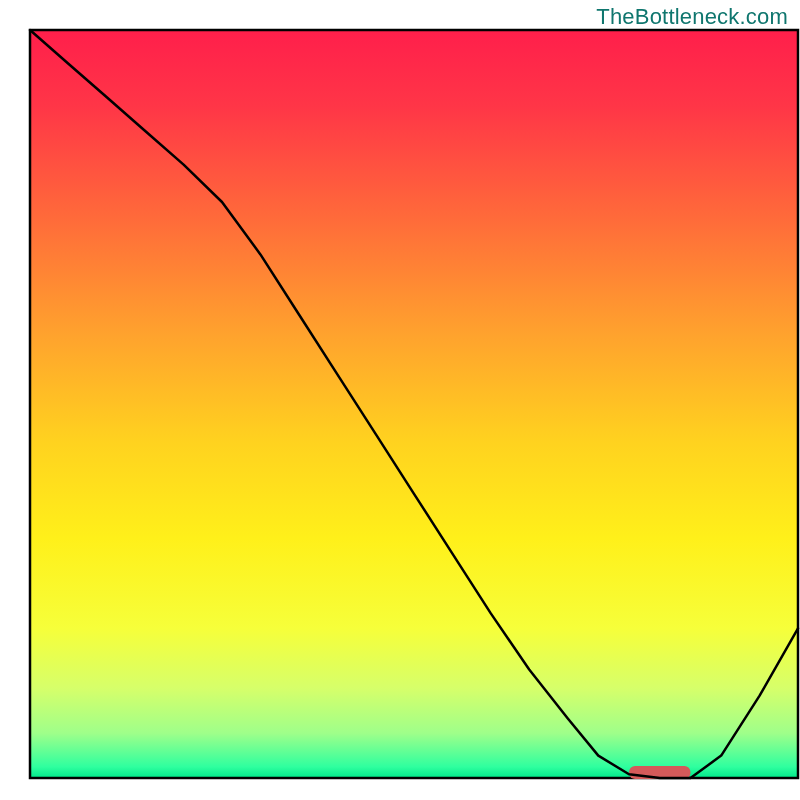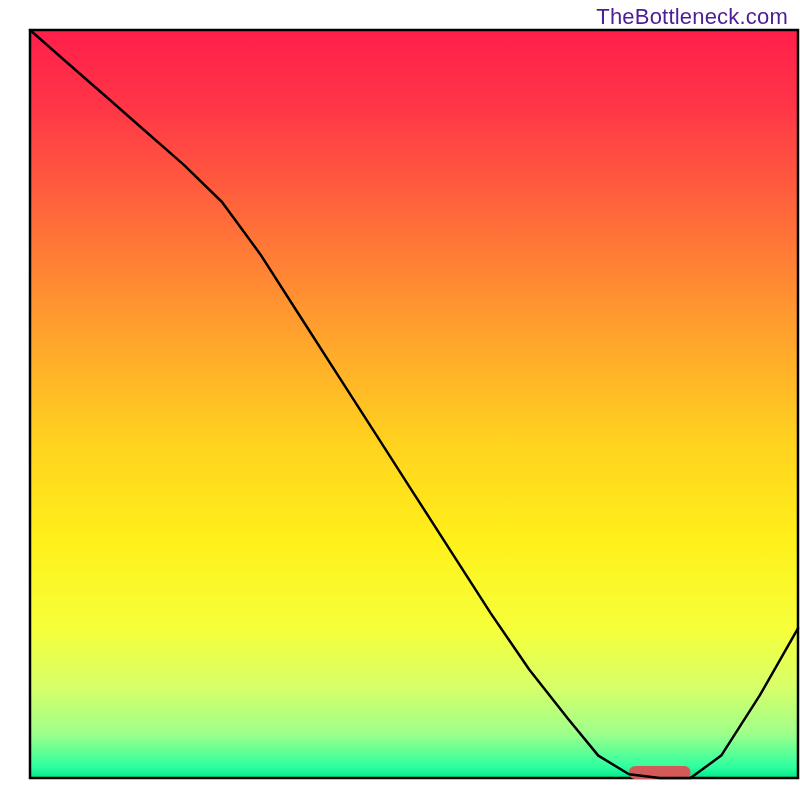--- a/index.html
+++ b/index.html
@@ -13,21 +13,21 @@
   #chart-container {
     position: relative;
     width: 800px;
     height: 800px;
   }
   #watermark {
     position: absolute;
     top: 4px;
     right: 12px;
     font-size: 22px;
-    color: #4c1d95;
+    color: #0f766e;
     font-weight: 500;
     letter-spacing: 0.2px;
     user-select: none;
   }
 </style>
 </head>
 <body>
 
 <div id="chart-container">
 

